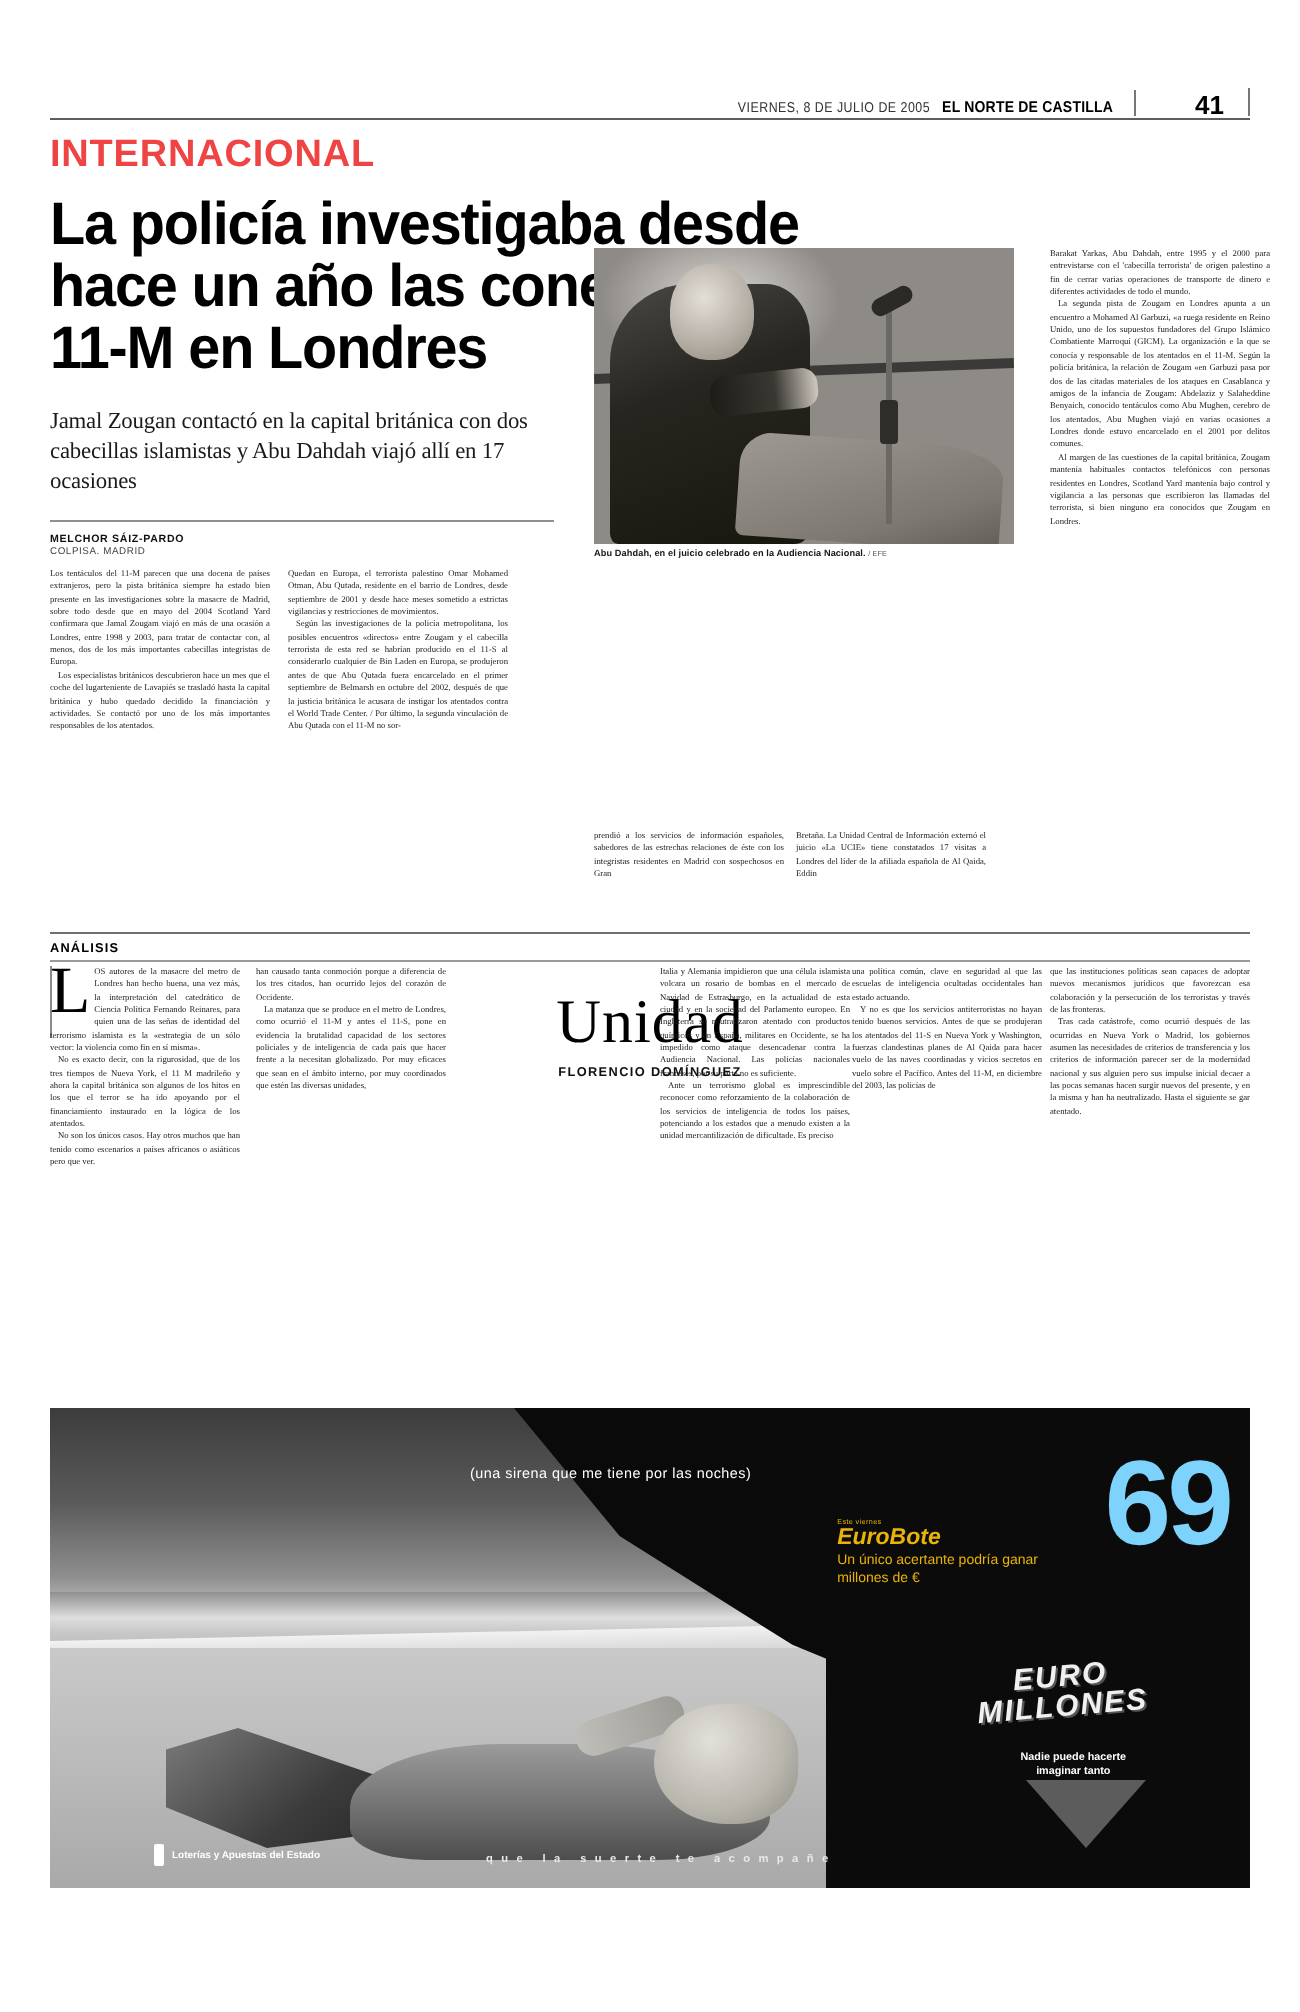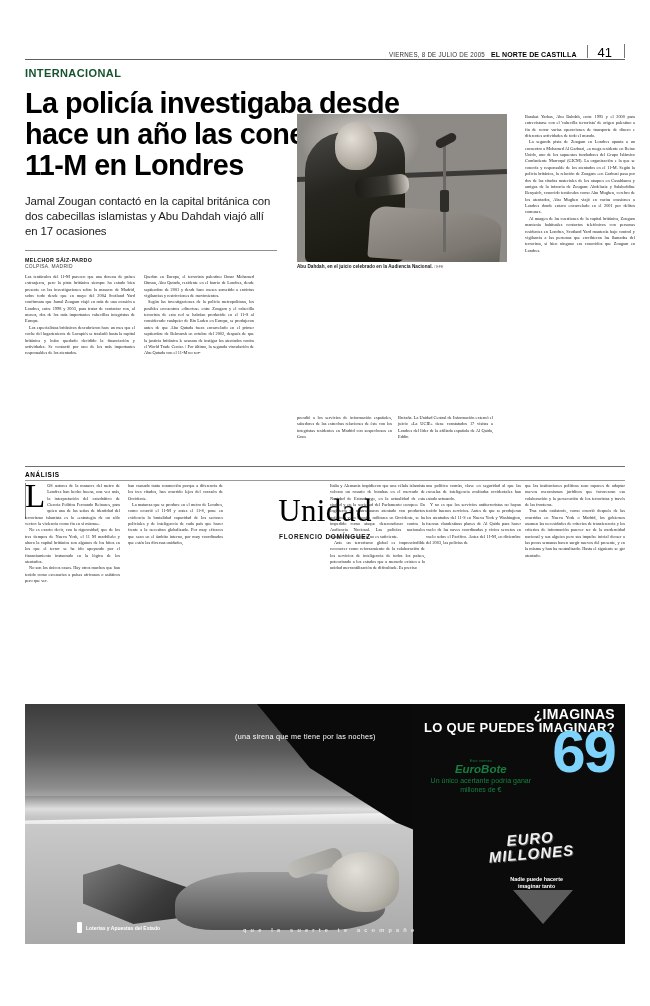--- a/index.html
+++ b/index.html
@@ -31,29 +31,30 @@
     font-size:6.2px;letter-spacing:.25px;
     color:#333;font-weight:400;
     transform:scaleY(1.15);
   }
   .masthead .paper{
     font-size:7px;font-weight:bold;letter-spacing:.1px;
     color:#000;transform:scaleY(1.12);
   }
   .masthead .sep{width:1px;height:13px;background:#777;margin:0 3px 0 4px;}
   .masthead .pagenum{
-    font-size:13px;font-weight:normal;color:#000;line-height:11px;
+    font-size:13px;font-weight:bold;color:#000;line-height:11px;
     padding:0 2px 0 1px;
+    margin-left:20px;
   }
   .masthead .endrule{width:1px;height:14px;background:#777;margin-left:4px;}
 
   .section-name{
     margin-top:7px;
-    font-size:11px;font-weight:bold;letter-spacing:.4px;
-    color:#14532d;
+    font-size:19px;font-weight:bold;letter-spacing:.4px;
+    color:#ef4444;
   }
 
   
   .kicker{
     margin-top:30px;
     font-size:9.6px;font-weight:bold;letter-spacing:1.1px;
     display:flex;align-items:center;gap:5px;
   }
   .kicker .grey{color:#b9b9b9;}
   .kicker .bar{color:#8d8d8d;font-weight:400;}
@@ -72,20 +73,21 @@
     transform-origin:left top;
   }
 
   .subhead{
     margin-top:13px;
     width:252px;
     font-size:11.4px;
     line-height:1.35;
     color:#1a1a1a;
     letter-spacing:-0.1px;
+    font-family:Liberation Serif, serif;
   }
 
   .thin-rule{
     width:252px;height:1px;background:#8f8f8f;margin-top:10px;
   }
 
   
   .byline{margin-top:6px;width:110px;}
   .byline .name{font-size:5.3px;font-weight:bold;letter-spacing:.35px;color:#111;}
   .byline .org{font-size:4.9px;letter-spacing:.3px;color:#444;margin-top:1px;}
@@ -218,21 +220,21 @@
   .ad-imaginas .l2{font-size:13px;line-height:14px;}
   .ad-paren{
     position:absolute;left:210px;top:28px;color:#fff;
     font-size:7.2px;letter-spacing:.25px;font-weight:400;
   }
   .ad-69{
     position:absolute;right:10px;top:20px;
     font-size:60px;line-height:56px;font-weight:bold;color:#7dd3fc;letter-spacing:-2px;
   }
   .ad-bote{
-    position:absolute;right:94px;top:55px;text-align:center;color:#15803d;
+    position:absolute;right:106px;top:55px;text-align:left;color:#eab308;
   }
   .ad-bote .tiny{font-size:3.6px;letter-spacing:.2px;}
   .ad-bote .bote{font-size:11.5px;font-weight:bold;font-style:italic;line-height:12px;}
   .ad-bote .l1{font-size:7px;line-height:9px;margin-top:1px;}
   .ad-bote .l2{font-size:7px;line-height:9px;}
   .ad-logo{
     position:absolute;right:52px;top:128px;text-align:center;color:#f0f0f0;
     font-weight:bold;font-style:italic;transform:rotate(-5deg);
   }
   .ad-logo .e1{font-size:15px;letter-spacing:1px;line-height:14px;
@@ -364,24 +366,20 @@
     <div class="ad-sea"></div>
     <div class="ad-foam"></div>
     <div class="ad-sand"></div>
     <div class="ad-rock"></div>
     <div class="ad-dark-right"></div>
     <div class="ad-tail"></div>
     <div class="ad-merbody"></div>
     <div class="ad-arm"></div>
     <div class="ad-hair"></div>
 
-    <div class="ad-imaginas">
-      <div class="l1">¿IMAGINAS</div>
-      <div class="l2">LO QUE PUEDES IMAGINAR?</div>
-    </div>
 
     <div class="ad-paren">(una sirena que me tiene por las noches)</div>
 
     <div class="ad-69">69</div>
 
     <div class="ad-bote">
       <div class="tiny">Este viernes</div>
       <div class="bote">EuroBote</div>
       <div class="l1">Un único acertante podría ganar</div>
       <div class="l2">millones de €</div>

